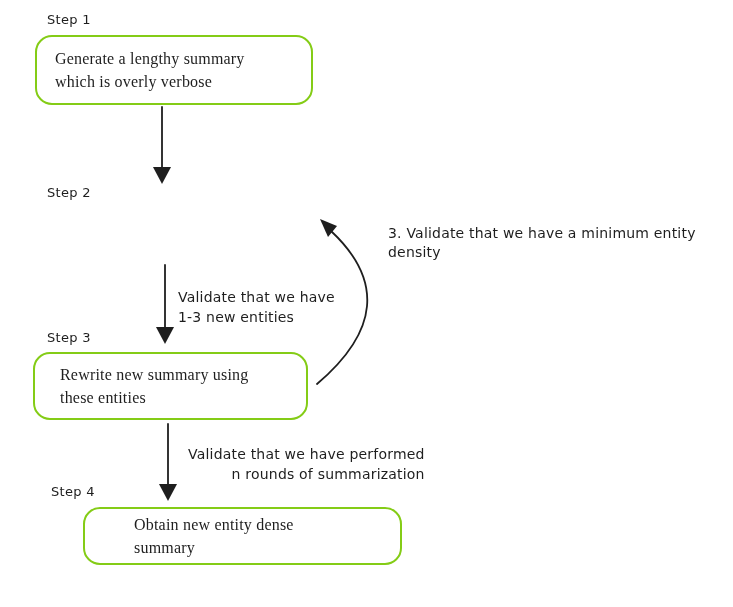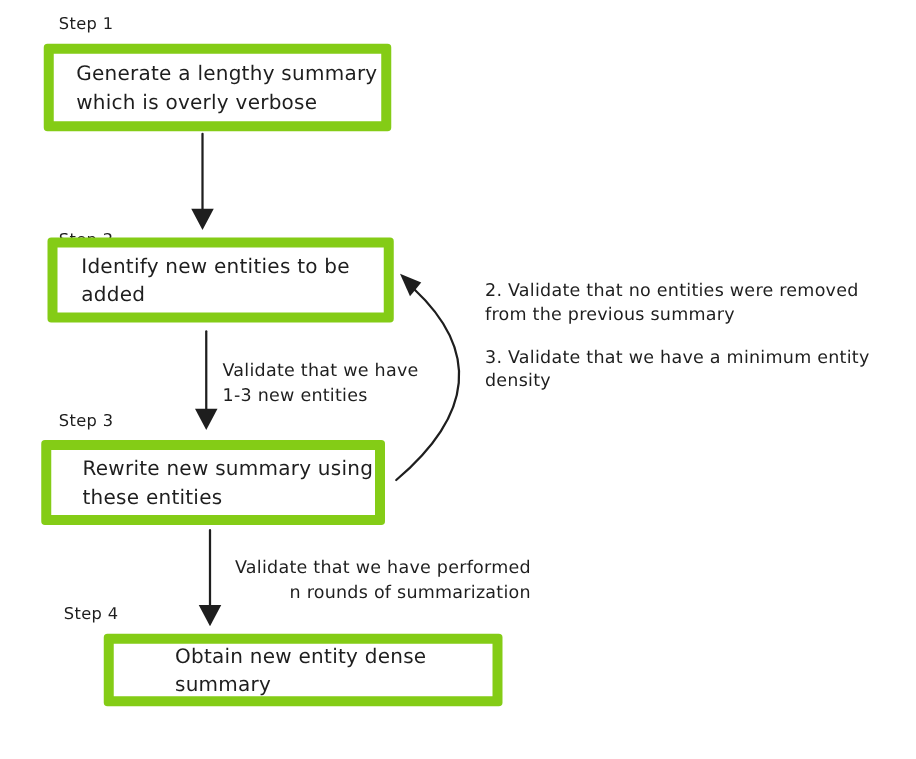--- a/index.html
+++ b/index.html
@@ -25,26 +25,27 @@
   }
   .step-label {
     position: absolute;
     font-size: 13px;
     letter-spacing: 0.3px;
     white-space: nowrap;
     text-align: right;
   }
   .box {
     position: absolute;
-    border: 8px solid #84cc16;
-    border-radius: 3px;
+    border: 2px solid #84cc16;
+    border-radius: 17px;
     background: #ffffff;
     display: flex;
     align-items: center;
     box-sizing: border-box;
+    font-family: Liberation Serif, serif;
   }
   .box-text {
     font-size: 16px;
     line-height: 23px;
     white-space: pre-line;
     letter-spacing: 0.2px;
   }
   .arrow-label {
     position: absolute;
     font-size: 14px;
@@ -89,42 +90,36 @@
     </g>
   </svg>
 
   <div class="step-label" style="left:47px; top:12px;">Step 1</div>
   <div class="box" style="left:35px; top:35px; width:278px; height:70px; padding-left:18px;">
     <div class="box-text">Generate a lengthy summary
 which is overly verbose</div>
   </div>
 
   <div class="step-label" style="left:47px; top:185px;">Step 2</div>
-  <div class="box" style="left:38px; top:190px; width:277px; height:68px; padding-left:19px;">
-    <div class="box-text">Identify new entities to be
-added</div>
-  </div>
 
   <div class="step-label" style="left:47px; top:330px;">Step 3</div>
   <div class="box" style="left:33px; top:352px; width:275px; height:68px; padding-left:25px;">
     <div class="box-text">Rewrite new summary using
 these entities</div>
   </div>
 
   <div class="step-label" style="left:51px; top:484px;">Step 4</div>
   <div class="box" style="left:35px; top:507px; width:319px; height:58px; padding-left:49px;margin-left:48px;">
     <div class="box-text">Obtain new entity dense
 summary</div>
   </div>
 
   <div class="arrow-label" style="left:178px; top:287px;">Validate that we have
 1-3 new entities</div>
   <div class="arrow-label" style="left:188px; top:444px;text-align:right;">Validate that we have performed
 n rounds of summarization</div>
 
   <div class="notes">
-    <p class="note">2. Validate that no entities were removed
-from the previous summary</p>
     <p class="note">3. Validate that we have a minimum entity
 density</p>
   </div>
 
 </div>
 
 </body></html>

